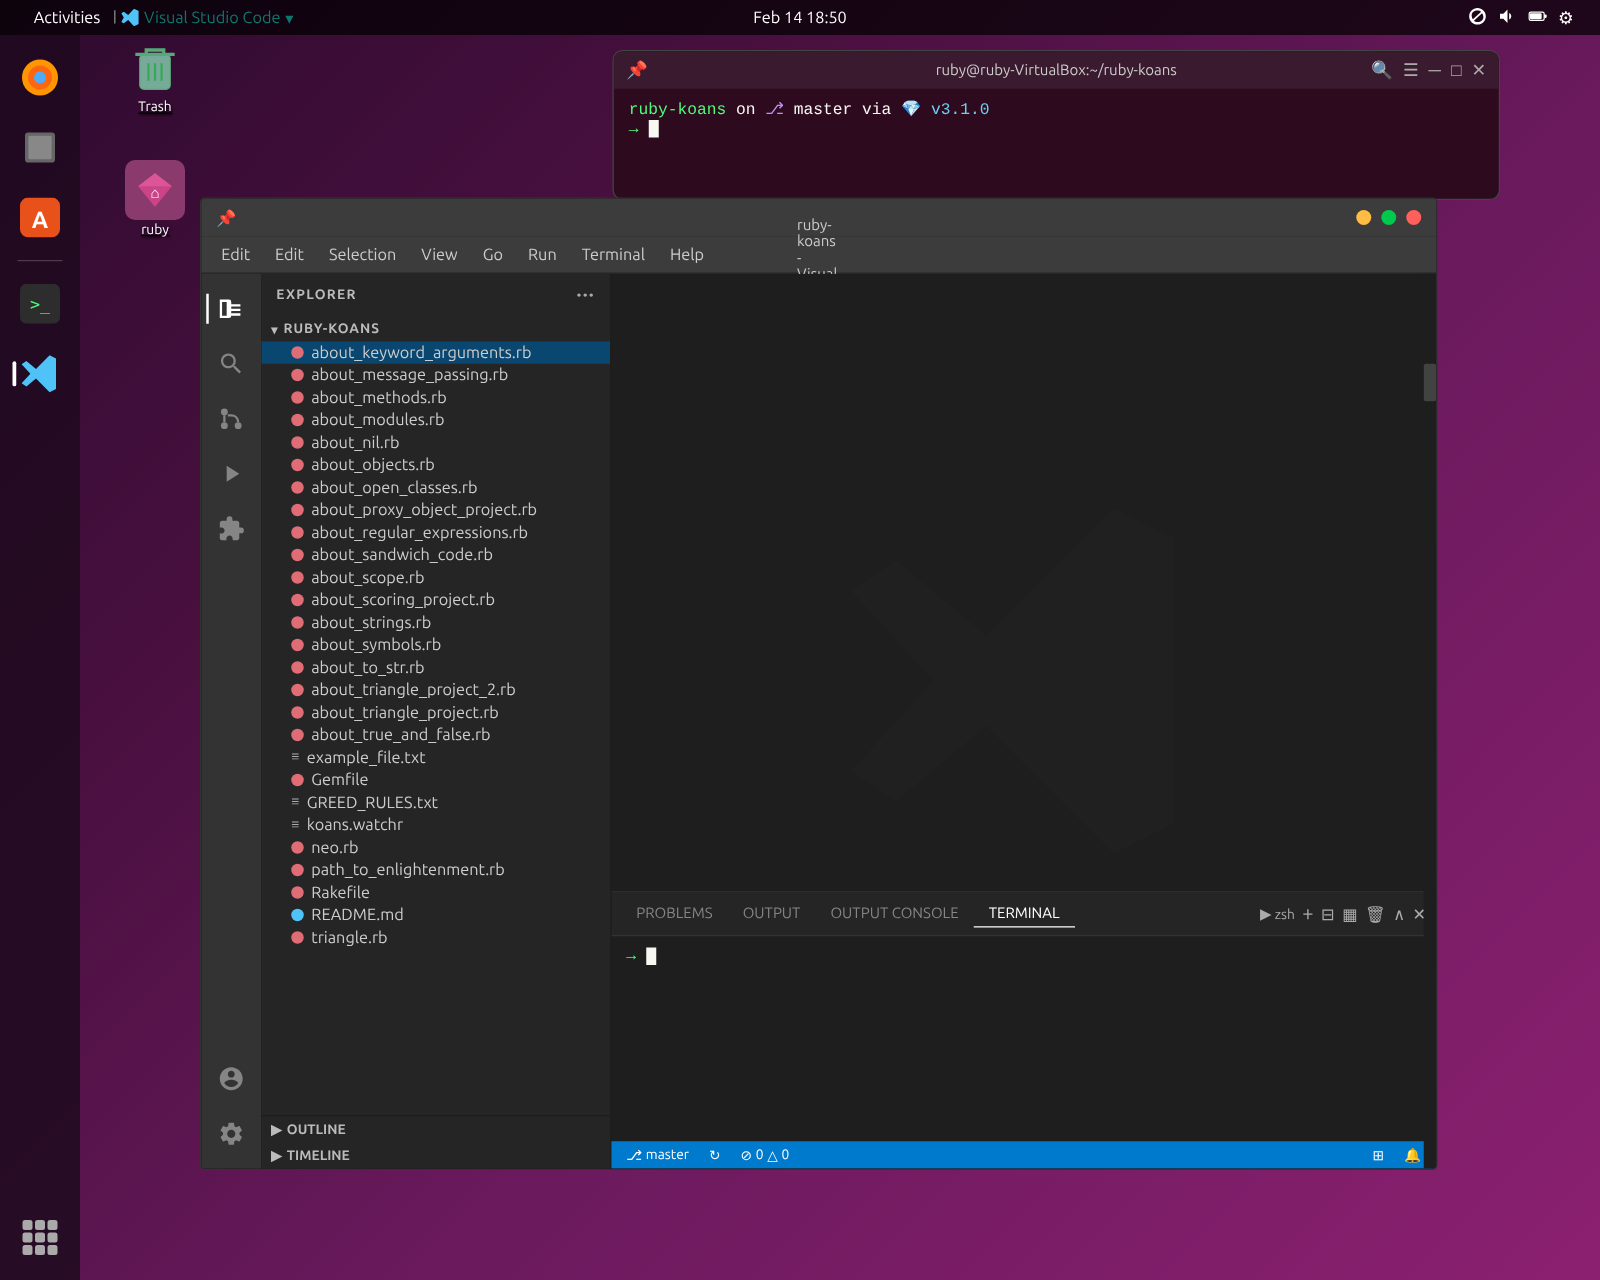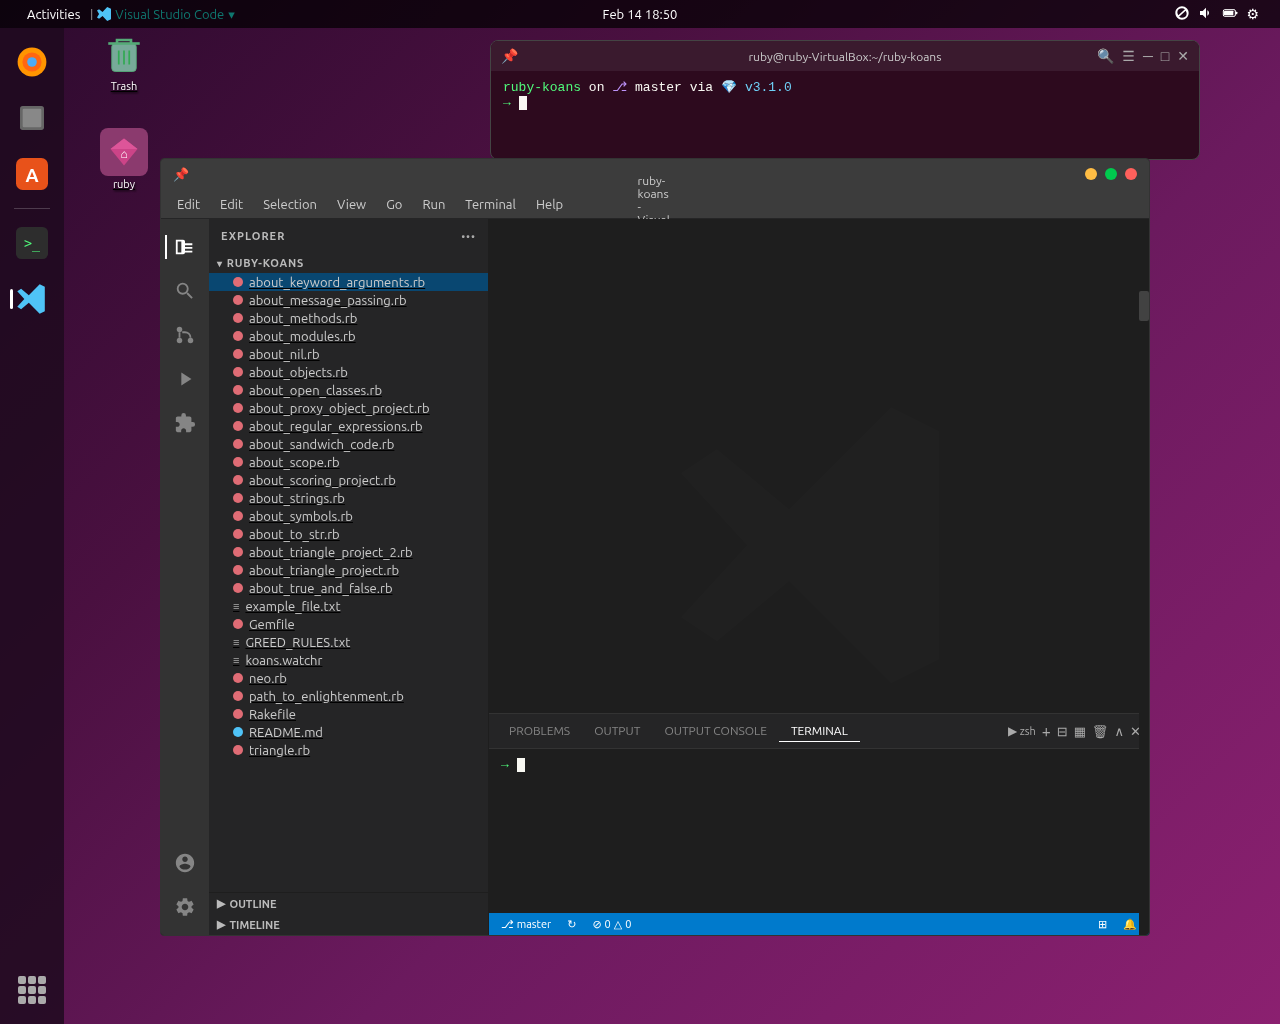--- a/index.html
+++ b/index.html
@@ -311,21 +311,20 @@
       cursor: pointer;
       display: flex;
       align-items: center;
       gap: 4px;
       flex-shrink: 0;
     }
     .folder-arrow { font-size: 10px; }
     .file-list {
       flex: 1;
       overflow-y: auto;
-      text-decoration: underline;
     }
     .file-list::-webkit-scrollbar { width: 4px; }
     .file-list::-webkit-scrollbar-track { background: #252526; }
     .file-list::-webkit-scrollbar-thumb { background: #555; }
     .file-item {
       padding: 2px 8px 2px 24px;
       color: #ccc;
       font-size: 13px;
       cursor: pointer;
       display: flex;

